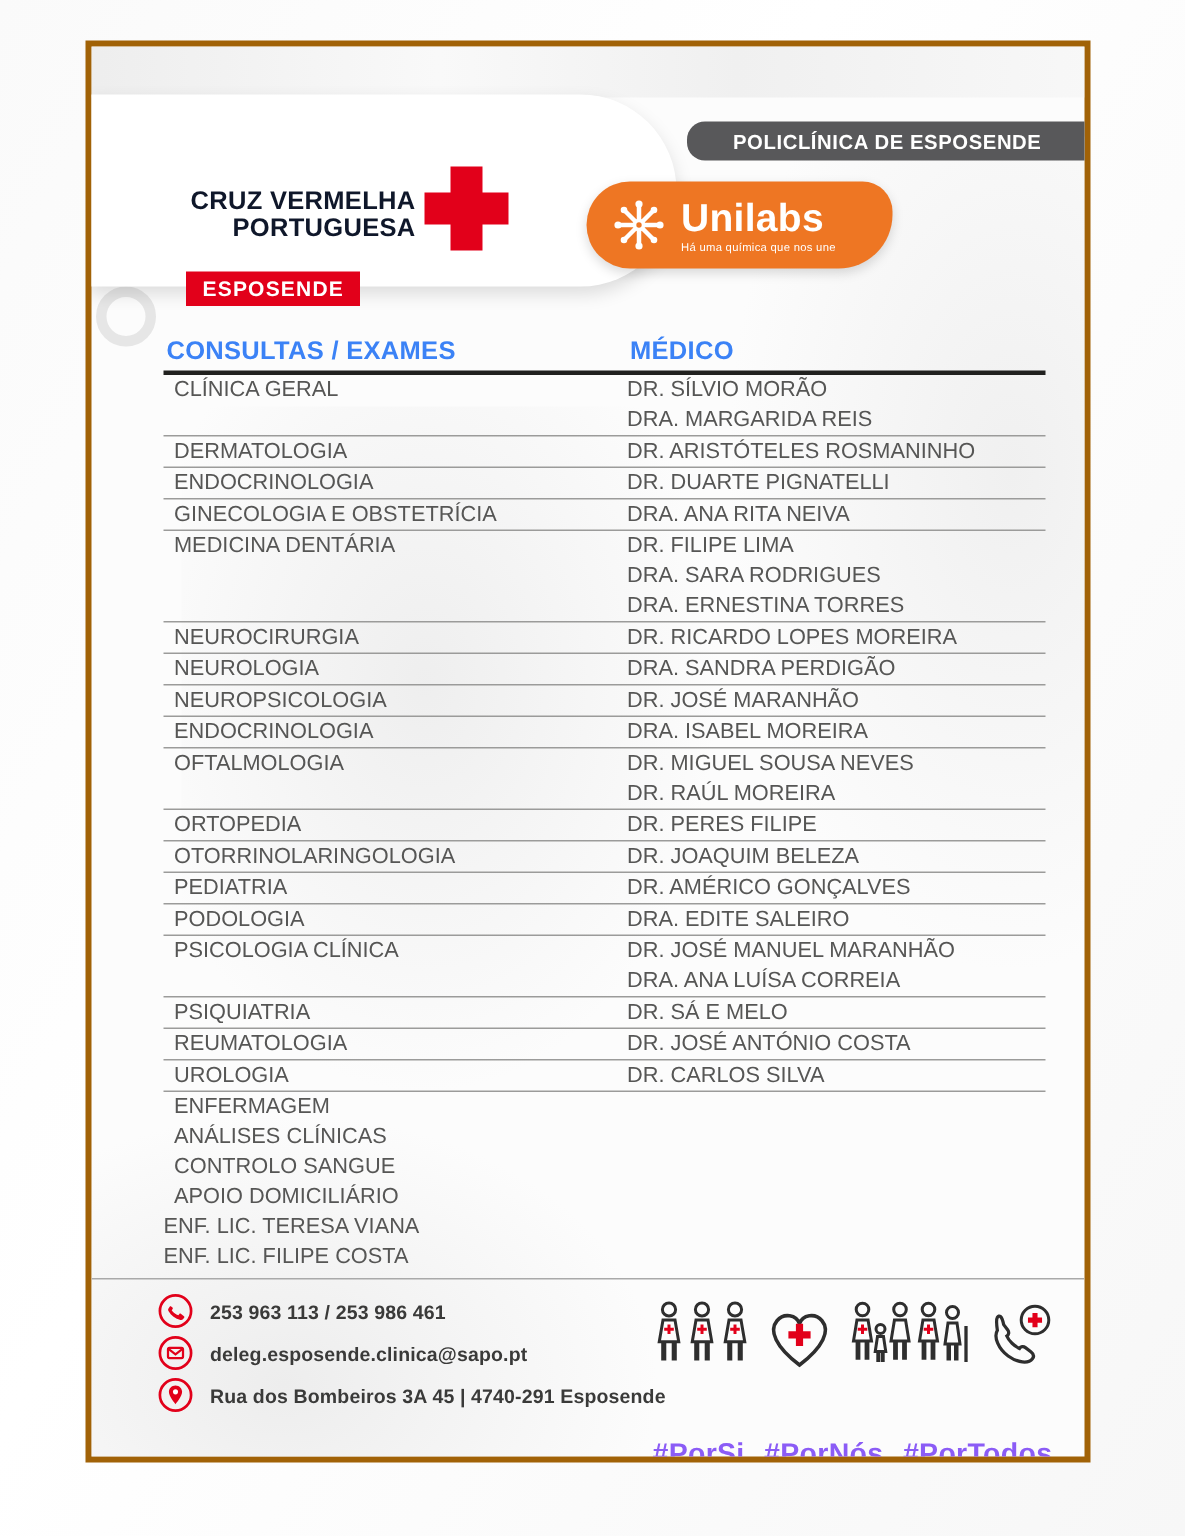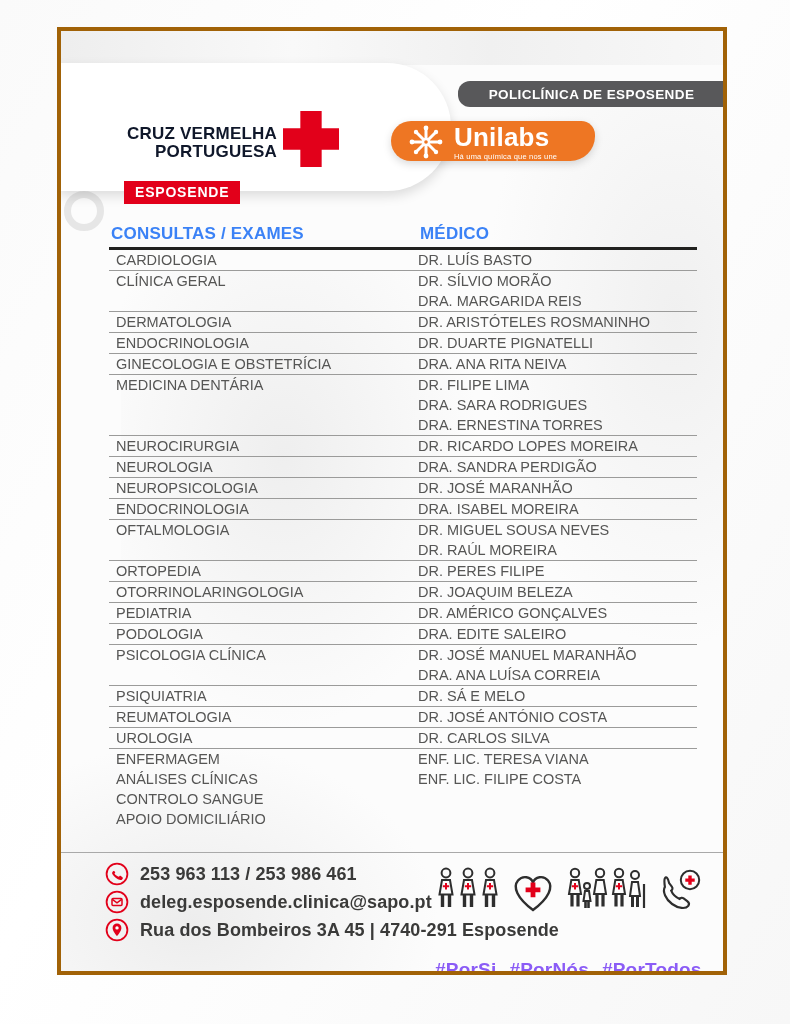--- a/index.html
+++ b/index.html
@@ -35,46 +35,46 @@
   .esposende-badge{
     position:absolute;left:65px;top:118px;background:#e2001a;color:#fff;
     font-weight:bold;font-size:14px;letter-spacing:.8px;padding:3px 11px 4px;
   }
   .top-banner{
     position:absolute;left:397px;right:-2px;top:50px;height:26px;background:#58585a;
     border-radius:12px 0 0 12px;display:flex;align-items:center;justify-content:center;z-index:3;
     color:#fff;font-weight:bold;font-size:13.5px;letter-spacing:.4px;
   }
   .unilabs-badge{
-    position:absolute;left:330px;top:90px;width:204px;height:40px;background:#ee7623;
-    border-radius:29px 20px 36px 29px;z-index:4;display:flex;align-items:flex-end;
+    position:absolute;left:330px;top:90px;width:204px;height:58px;background:#ee7623;
+    border-radius:29px 20px 36px 29px;z-index:4;display:flex;align-items:center;
     box-shadow:0 3px 8px rgba(0,0,0,.15);padding-left:16px;box-sizing:border-box;
   }
   .unilabs-txt{margin-left:9px;color:#fff;}
   .unilabs-name{font-weight:bold;font-size:26px;line-height:26px;letter-spacing:.2px;}
   .unilabs-tagline{font-size:7.5px;margin-top:2px;letter-spacing:.2px;}
 
   
   .table{position:absolute;left:48px;top:193px;width:588px;z-index:2;}
   .table-header{display:flex;font-weight:bold;font-size:17px;color:#3b82f6;
     letter-spacing:.2px;padding-bottom:3px;border-bottom:3px solid #21211f;}
   .h-left{width:309px;padding-left:2px;}
   .h-right{flex:1;}
   .row-group{display:flex;border-bottom:1px solid #9b9b9a;}
-  .row-group:last-child{border-bottom:none;}
+  .row-group:last-child{border-bottom:none;flex-direction:column;}
   .cell-left{width:309px;padding-left:7px;box-sizing:border-box;}
   .cell-right{flex:1;}
   .line{height:20px;line-height:20px;font-size:14.5px;color:#565655;white-space:nowrap;}
 
   
   .footer-divider{position:absolute;left:0;right:0;top:821px;height:1px;background:#a9a9a9;z-index:2;}
   .footer-left{position:absolute;left:44px;top:831px;z-index:2;}
   .contact-row{display:flex;align-items:center;height:24px;margin-bottom:4px;}
   .contact-icon{width:24px;height:24px;margin-right:11px;flex:0 0 auto;}
-  .contact-text{font-size:18px;font-weight:bold;color:#3a3a39;letter-spacing:.1px;}
+  .contact-text{font-size:13px;font-weight:bold;color:#3a3a39;letter-spacing:.1px;}
   .footer-right{position:absolute;left:374px;top:835px;width:268px;z-index:2;}
   .fr-icons{display:flex;align-items:flex-end;justify-content:space-between;height:50px;}
   .hashtags{display:flex;gap:13px;margin-top:7px;}
   .hashtag{color:#8b5cf6;font-weight:bold;font-size:19px;letter-spacing:.2px;margin-top:36px;}
 </style>
 </head>
 <body>
 
 <div class="page">
 
@@ -125,28 +125,20 @@
       <div class="unilabs-tagline">Há uma química que nos une</div>
     </div>
   </div>
 
   <div class="table">
     <div class="table-header">
       <div class="h-left">CONSULTAS / EXAMES</div>
       <div class="h-right">MÉDICO</div>
     </div>
     <div>
-  <div class="row-group">
-    <div class="cell-left">
-            <div class="line">CARDIOLOGIA</div>
-          </div>
-    <div class="cell-right">
-            <div class="line">DR. LUÍS BASTO</div>
-          </div>
-  </div>
 
   <div class="row-group">
     <div class="cell-left">
             <div class="line">CLÍNICA GERAL</div>
           </div>
     <div class="cell-right">
             <div class="line">DR. SÍLVIO MORÃO</div>
             <div class="line">DRA. MARGARIDA REIS</div>
           </div>
   </div>

